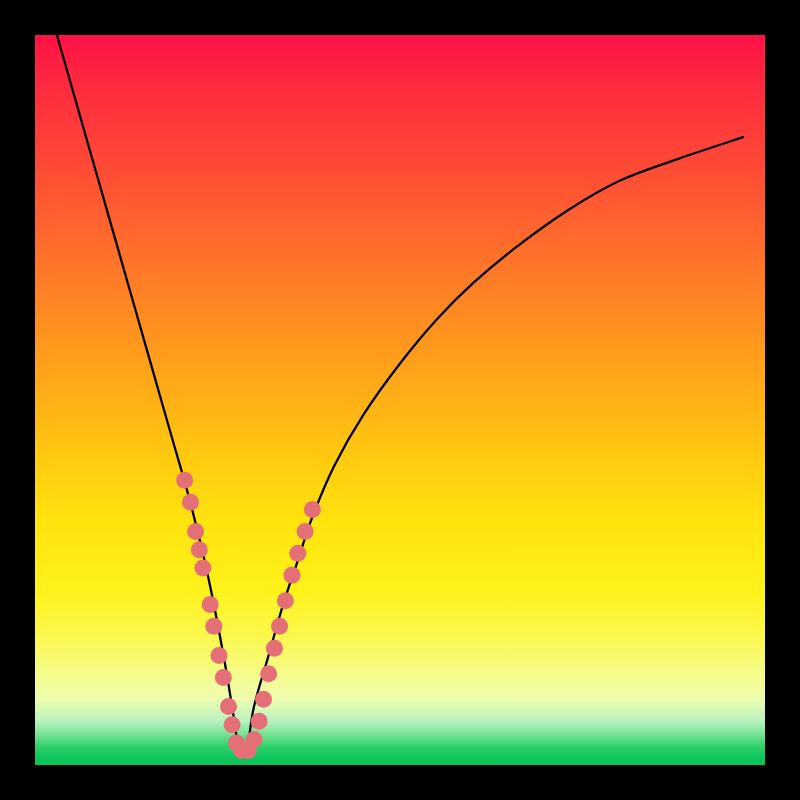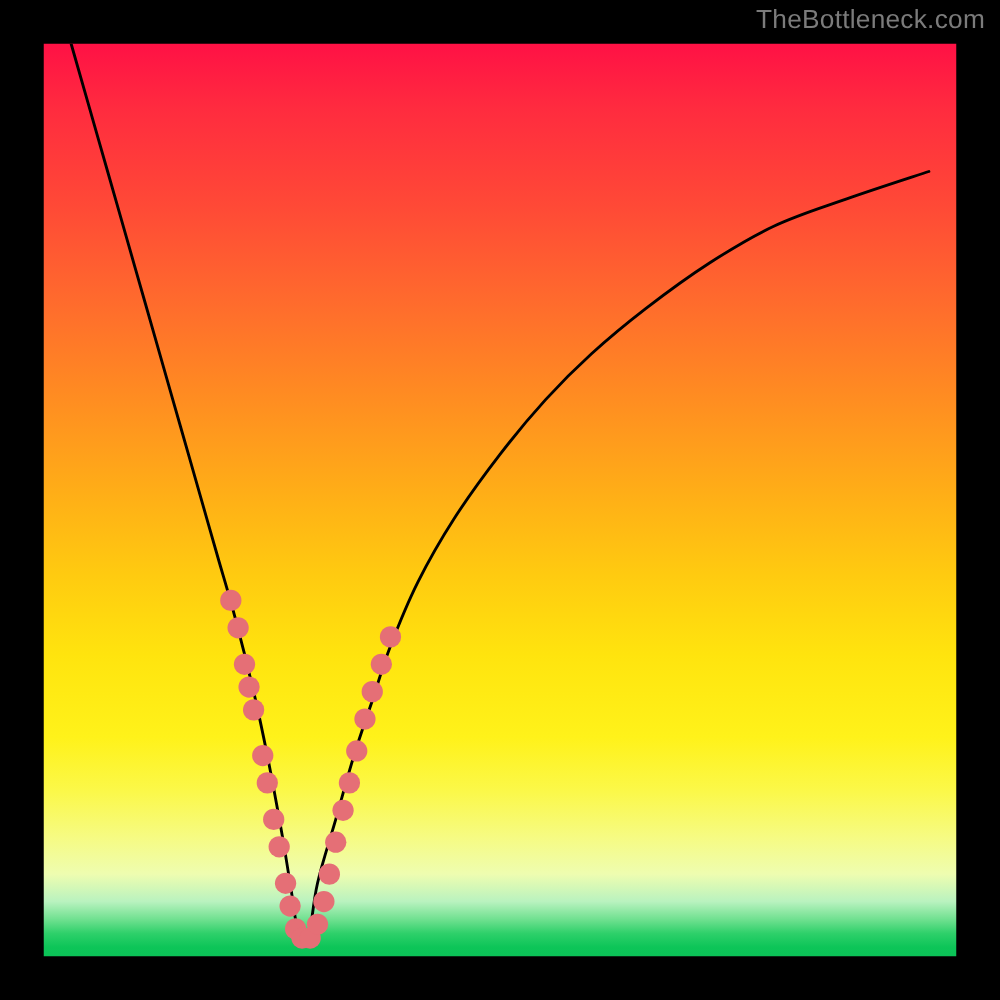--- a/index.html
+++ b/index.html
@@ -57,21 +57,20 @@
     left: 0;
     top: 0;
     width: 730px;
     height: 730px;
   }
 </style>
 </head>
 <body>
 
 <div class="frame">
-  <div class="watermark">TheBottleneck.com</div>
   <div class="plot-area">
     <svg class="curve" viewBox="0 0 730 730" preserveAspectRatio="none">
       <path id="curve-path" fill="none" stroke="#000000" stroke-width="2.3" stroke-linecap="round" stroke-linejoin="round" d="M 21.90 0.00 C 24.53 9.20, 31.24 32.70, 36.50 51.10 C 41.76 69.50, 45.84 83.80, 51.10 102.20 C 56.36 120.60, 60.44 134.90, 65.70 153.30 C 70.96 171.70, 75.04 186.00, 80.30 204.40 C 85.56 222.80, 89.64 237.10, 94.90 255.50 C 100.16 273.90, 104.24 288.20, 109.50 306.60 C 114.76 325.00, 118.84 339.30, 124.10 357.70 C 129.36 376.10, 133.44 390.40, 138.70 408.80 C 143.96 427.20, 148.04 440.19, 153.30 459.90 C 158.56 479.61, 163.30 498.59, 167.90 518.30 C 172.50 538.01, 174.91 549.69, 178.85 569.40 C 182.79 589.11, 186.52 609.40, 189.80 627.80 C 193.09 646.20, 194.47 655.83, 197.10 671.60 C 199.73 687.37, 201.77 707.52, 204.40 715.40 C 207.03 723.28, 209.07 723.28, 211.70 715.40 C 214.33 707.52, 215.06 688.68, 219.00 671.60 C 222.94 654.52, 228.34 638.90, 233.60 620.50 C 238.86 602.10, 242.94 586.48, 248.20 569.40 C 253.46 552.32, 257.54 541.37, 262.80 525.60 C 268.06 509.83, 270.83 498.88, 277.40 481.80 C 283.97 464.72, 290.10 449.10, 299.30 430.70 C 308.50 412.30, 316.67 398.00, 328.50 379.60 C 340.33 361.20, 351.86 345.58, 365.00 328.50 C 378.14 311.42, 388.36 299.15, 401.50 284.70 C 414.64 270.25, 423.55 261.34, 438.00 248.20 C 452.45 235.06, 464.72 224.84, 481.80 211.70 C 498.88 198.56, 514.50 187.03, 532.90 175.20 C 551.30 163.37, 564.29 155.20, 584.00 146.00 C 603.71 136.80, 620.06 131.98, 642.40 124.10 C 664.74 116.22, 696.27 106.14, 708.10 102.20"></path>
       <g id="dots-group">
           <circle cx="149.65" cy="445.30" r="8.5" fill="#e56f76"></circle>
           <circle cx="155.49" cy="467.20" r="8.5" fill="#e56f76"></circle>
           <circle cx="160.60" cy="496.40" r="8.5" fill="#e56f76"></circle>
           <circle cx="164.25" cy="514.65" r="8.5" fill="#e56f76"></circle>
           <circle cx="167.90" cy="532.90" r="8.5" fill="#e56f76"></circle>
           <circle cx="175.20" cy="569.40" r="8.5" fill="#e56f76"></circle>

